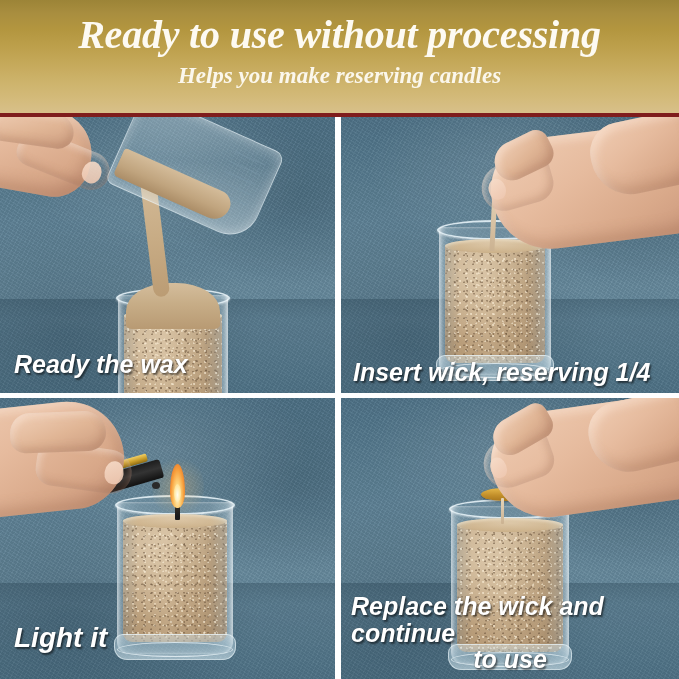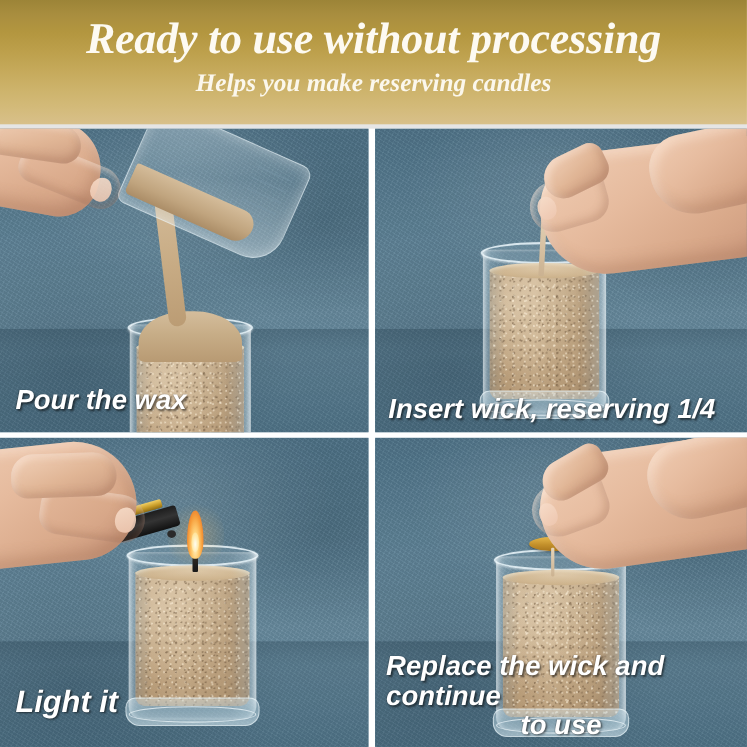--- a/index.html
+++ b/index.html
@@ -10,21 +10,21 @@
   body {
     width: 679px;
     height: 679px;
     font-family: "Liberation Sans", sans-serif;
     overflow: hidden;
   }
   .infographic {
     position: relative;
     width: 679px;
     height: 679px;
-    background: #e5e5e5;
+    background: #7f1d1d;
   }
 
   
   .banner {
     position: relative;
     width: 679px;
     height: 113px;
     background: linear-gradient(180deg,
         #9c8437 0%,
         #a98e3f 12%,
@@ -367,21 +367,21 @@
         <div class="cup-marks"></div>
         <div class="cup-wax"></div>
       </div>
 
       <div class="hand" style="left:-48px; top:-12px; width:140px; height:86px; border-radius:40px 44px 36px 30px; transform:rotate(10deg);"></div>
       <div class="finger" style="left:16px; top:24px; width:96px; height:38px; border-radius:22px 28px 26px 20px; transform:rotate(22deg);">
         <div class="nail" style="right:8px; top:9px; width:19px; height:22px;"></div>
       </div>
       <div class="finger2" style="left:-10px; top:-6px; width:84px; height:34px; border-radius:20px 24px 20px 16px; transform:rotate(8deg);"></div>
 
-      <div class="caption cap-tl">Pour the wax</div>
+      <div class="caption cap-tl">Ready the wax</div>
     </div>
 
     <div class="panel p-tr">
       <div class="backdrop"></div>
       <div class="surface"></div>
 
       <div class="jar" style="left:98px; top:110px; width:112px; height:148px;">
         <div class="jar-rim"></div>
         <div class="wax" style="left:6px; right:6px; top:18px; bottom:12px;">
           <div class="wax-top-real"></div>

